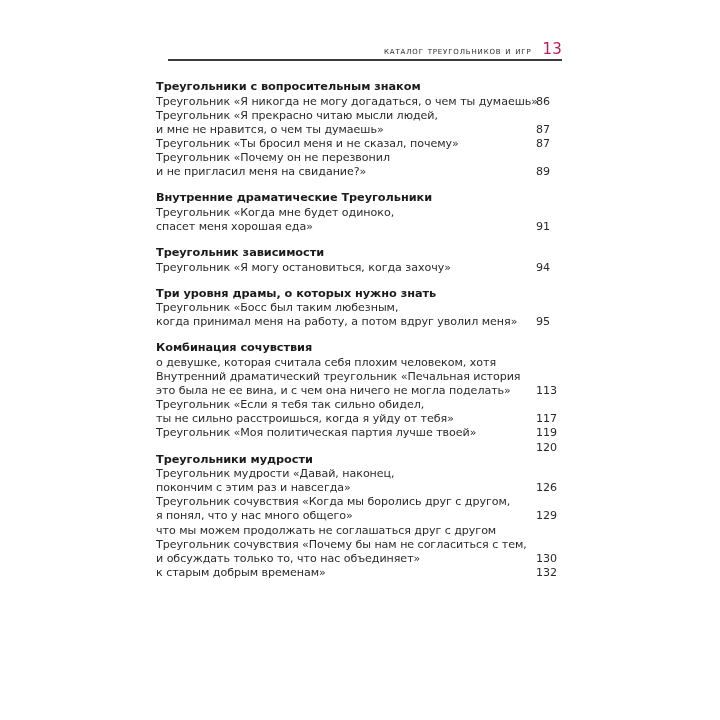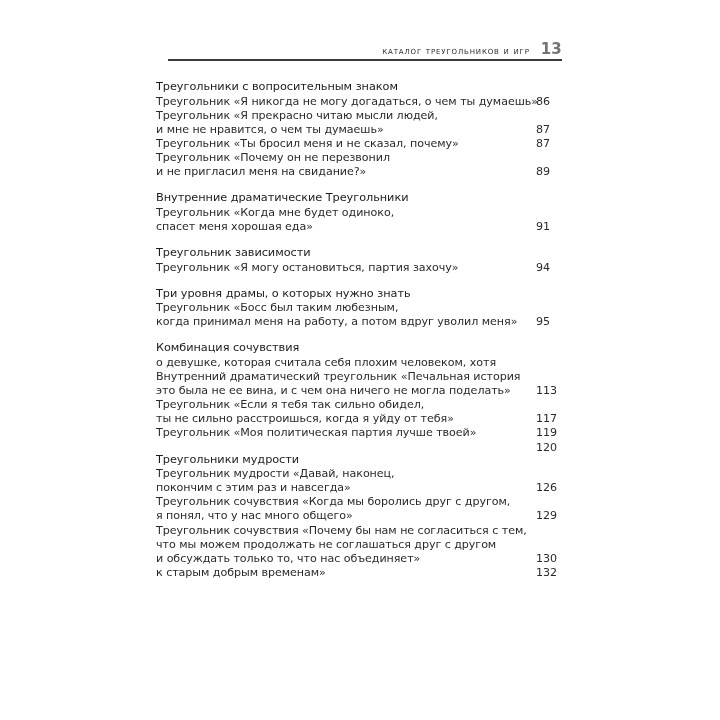--- a/index.html
+++ b/index.html
@@ -37,23 +37,22 @@
   .running-head .rh-title {
     font-size: 9.3px;
     font-variant: small-caps;
     text-transform: lowercase;
     letter-spacing: 0.85px;
     color: #2b2b2b;
     white-space: nowrap;
   }
   .running-head .rh-folio {
     font-size: 15px;
-    color: #737373;
+    color: #be185d;
     letter-spacing: 0.2px;
-    font-weight: bold;
   }
   .head-rule {
     position: absolute;
     left: 168px;
     top: 59px;
     width: 394px;
     height: 1.6px;
     background: #3b3b3b;
   }
 
@@ -65,21 +64,21 @@
     width: 406px;
   }
 
   .section {
     margin-bottom: 12px;
   }
   .section:last-child { margin-bottom: 0; }
 
   .section-title {
     font-size: 11.3px;
-    font-weight: normal;
+    font-weight: bold;
     line-height: 14.1px;
     color: #1b1b1b;
     letter-spacing: -0.05px;
     margin-bottom: 0.5px;
     white-space: nowrap;
   }
 
   .entry {
     position: relative;
   }
@@ -136,21 +135,21 @@
       <div class="section">
         <div class="section-title">Внутренние драматические Треугольники</div>
         <div class="entry">
           <div class="entry-line"><span>Треугольник «Когда мне будет одиноко,</span></div>
           <div class="entry-line"><span>спасет меня хорошая еда»</span><span class="page-num">91</span></div>
         </div>
       </div>
       <div class="section">
         <div class="section-title">Треугольник зависимости</div>
         <div class="entry">
-          <div class="entry-line"><span>Треугольник «Я могу остановиться, партия захочу»</span><span class="page-num">94</span></div>
+          <div class="entry-line"><span>Треугольник «Я могу остановиться, когда захочу»</span><span class="page-num">94</span></div>
         </div>
       </div>
       <div class="section">
         <div class="section-title">Три уровня драмы, о которых нужно знать</div>
         <div class="entry">
           <div class="entry-line"><span>Треугольник «Босс был таким любезным,</span></div>
           <div class="entry-line"><span>когда принимал меня на работу, а потом вдруг уволил меня»</span><span class="page-num">95</span></div>
         </div>
       </div>
       <div class="section">
@@ -175,22 +174,22 @@
         <div class="section-title">Треугольники мудрости</div>
         <div class="entry">
           <div class="entry-line"><span>Треугольник мудрости «Давай, наконец,</span></div>
           <div class="entry-line"><span>покончим с этим раз и навсегда»</span><span class="page-num">126</span></div>
         </div>
         <div class="entry">
           <div class="entry-line"><span>Треугольник сочувствия «Когда мы боролись друг с другом,</span></div>
           <div class="entry-line"><span>я понял, что у нас много общего»</span><span class="page-num">129</span></div>
         </div>
         <div class="entry">
+          <div class="entry-line"><span>что мы можем продолжать не соглашаться друг с другом</span></div>
           <div class="entry-line"><span>Треугольник сочувствия «Почему бы нам не согласиться с тем,</span></div>
-          <div class="entry-line"><span>что мы можем продолжать не соглашаться друг с другом</span></div>
           <div class="entry-line"><span>и обсуждать только то, что нас объединяет»</span><span class="page-num">130</span></div>
         </div>
         <div class="entry">
           <div class="entry-line"><span>к старым добрым временам»</span><span class="page-num">132</span></div>
         </div>
       </div>
     </div>
 
 </div>
 

